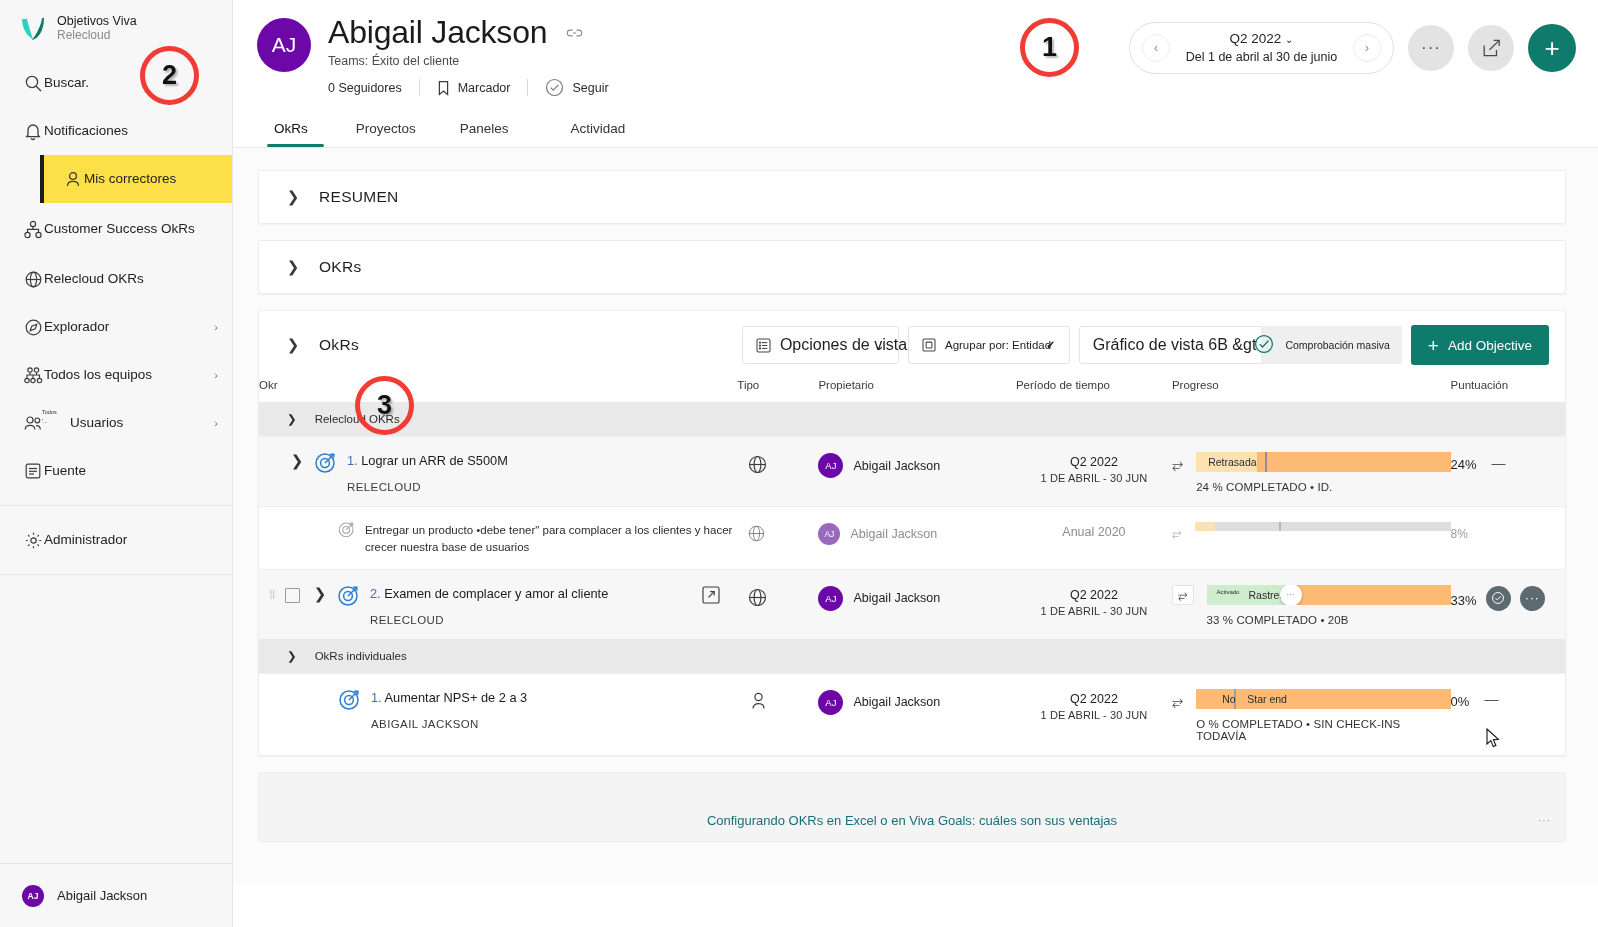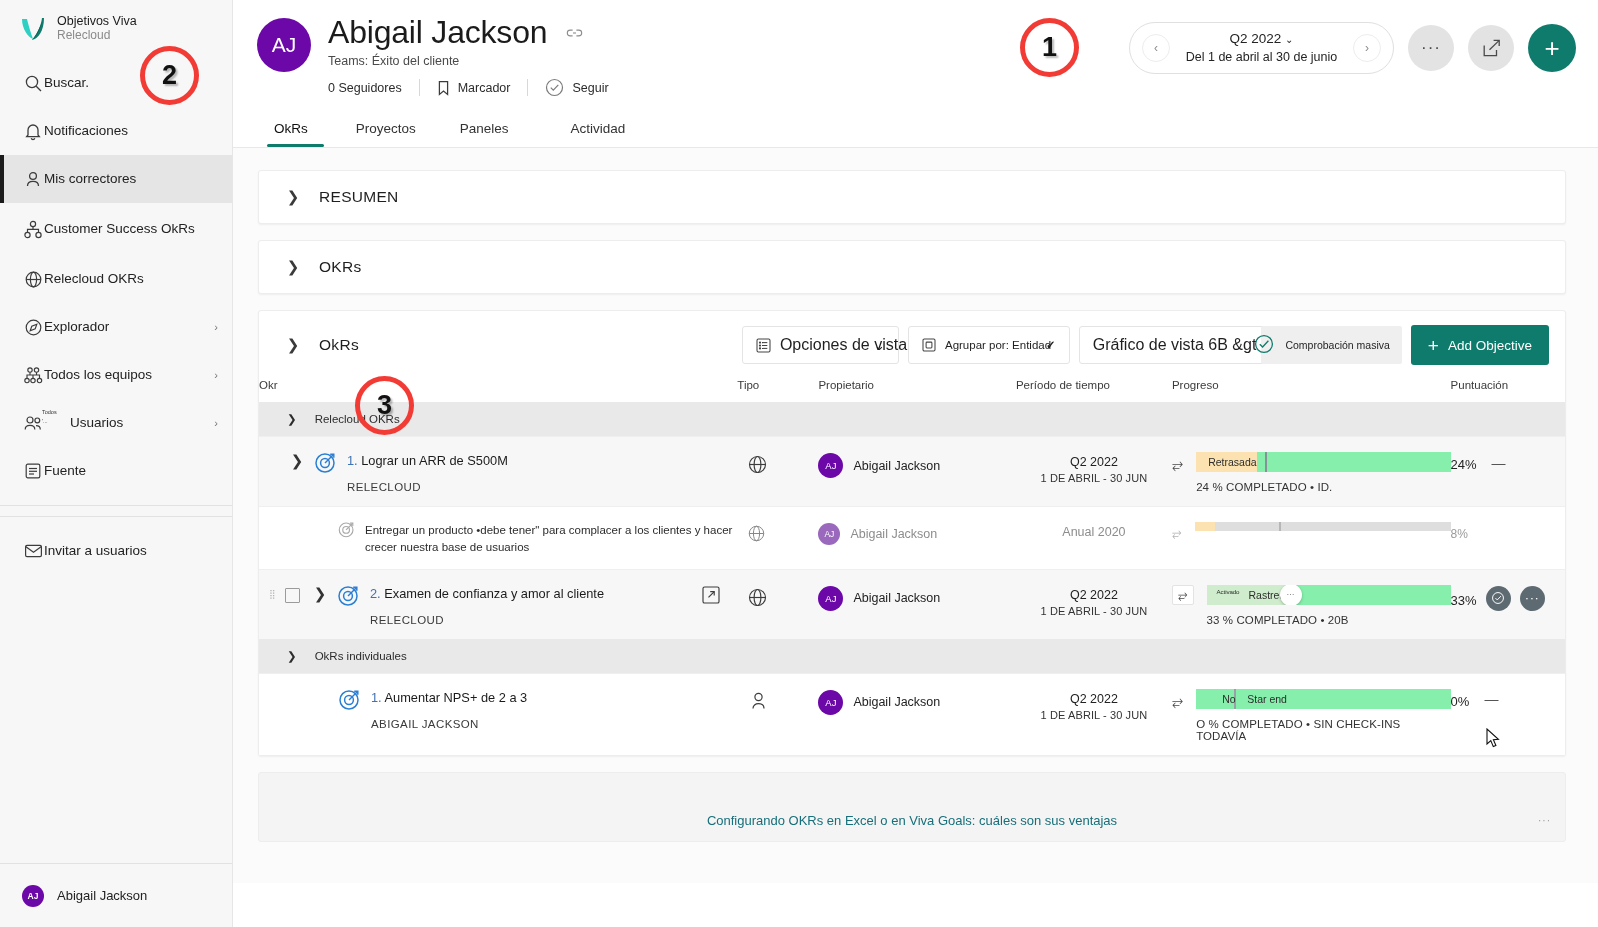--- a/index.html
+++ b/index.html
@@ -29,21 +29,21 @@
 
   .nav { margin-top:4px; }
   .nav-item {
     display:flex; align-items:center; 
     height:48px; padding-left:22px; padding-right:14px;
     color:#222; font-size:13.5px; position:relative; cursor:pointer;
   }
   .nav-item.two-line { height:52px; align-items:center; }
   .nav-item .ico { width:22px; height:22px; flex:none; display:flex; align-items:center; justify-content:center; color:#404040; }
   .nav-item .lbl { flex:1; line-height:1.25; }
-  .nav-item.active { background:#e5e5e5; }
+  .nav-item.active { background:#fde047;margin-left:40px; }
   .nav-item.active::before {
     content:""; position:absolute; left:0; top:0; bottom:0; width:4px; background:#1b1b1b;
   }
   .chev-r { color:#767676; font-size:11px; }
   .sep { height:1px; background:#e2e2e2; margin:10px 0; }
   .sidebar-footer {
     margin-top:auto; border-top:1px solid #e2e2e2;
     height:64px; display:flex; align-items:center; gap:13px; padding-left:22px;
   }
   .mini-av {
@@ -172,21 +172,21 @@
 
   .period-cell { text-align:center; padding-top:3px; line-height:1.45; }
   .p-main { font-size:12.5px; color:#222; }
   .p-sub { font-size:11px; color:#333; letter-spacing:.1px; }
   .p-main.faded { color:#8d8d8d; }
 
   .prog-wrap { display:flex; align-items:flex-start; gap:13px; padding-top:2px; }
   .arrow-ico { color:#4a4a4a; font-size:14px; padding-top:4px; }
   .bar-col { flex:1; }
   .bar {
-    height:20px; background:#86efac; position:relative; overflow:hidden; display:flex; align-items:center;
+    height:20px; background:#fdba74; position:relative; overflow:hidden; display:flex; align-items:center;
   }
   .bar.thin { height:9px; background:#dedede; }
   .bar-fill { position:absolute; left:0; top:0; bottom:0; }
   .bar-fill.amber { background:#fbe2b0; }
   .bar-fill.green { background:#cfeccd; }
   .bar-tick { position:absolute; top:0; bottom:0; width:2px; background:#8a9099; }
   .bar-tick.light { background:#b6b6b6; }
   .bar-label {
     position:relative; font-size:10.5px; color:#2d2d2d; padding-left:12px; z-index:2; white-space:nowrap;
   }
@@ -360,32 +360,32 @@
             <line x1="5" y1="6.5" x2="13" y2="6.5"></line>
               <line x1="5" y1="9.3" x2="13" y2="9.3"></line>
               <line x1="5" y1="12" x2="10" y2="12"></line>
           </svg>
         </span>
         <span class="lbl">Fuente</span>
       </div>
 
       <div class="sep"></div>
 
+      <div class="nav-item">
+        <span class="ico">
+          <svg width="19" height="19" viewBox="0 0 19 19" fill="none" stroke="#3c3c3c" stroke-width="1.2">
+            <circle cx="9.5" cy="9.5" r="2.7"></circle>
+            <path d="M9.5 1.8v2M9.5 15.2v2M1.8 9.5h2M15.2 9.5h2M4.1 4.1l1.4 1.4M13.5 13.5l1.4 1.4M14.9 4.1l-1.4 1.4M5.5 13.5l-1.4 1.4"></path>
+          </svg>
+        </span>
+        <span class="lbl">Administrador</span>
+      </div>
 
       <div class="sep"></div>
 
-      <div class="nav-item">
-        <span class="ico">
-          <svg width="19" height="16" viewBox="0 0 19 16" fill="none" stroke="#3c3c3c" stroke-width="1.2">
-            <rect x="1.6" y="2.4" width="15.8" height="11.2" rx="1.4"></rect>
-              <path d="M1.6 3.6 9.5 9.2 17.4 3.6"></path>
-          </svg>
-        </span>
-        <span class="lbl">Invitar a usuarios</span>
-      </div>
     </nav>
 
     <div class="sidebar-footer">
       <span class="mini-av">AJ</span>
       <span style="font-size:13px;color:#222">Abigail Jackson</span>
     </div>
   </aside>
 
   <section class="main">
 
@@ -701,21 +701,21 @@
                     <svg width="25" height="25" viewBox="0 0 25 25" fill="none" stroke="#2a7fd4" stroke-width="1.5">
                       <circle cx="12" cy="13" r="9"></circle>
                         <circle cx="12" cy="13" r="4.4"></circle>
                       <path d="M12 13 20.5 4.5"></path>
                         <path d="M17.2 4.2h3.6v3.6"></path>
                     </svg>
                   </span>
                   <span class="okr-texts">
                     <div class="okr-title">
                       <span class="okr-num">2.</span>
-                      <span>Examen de confianza y amor al cliente</span>
+                      <span>Examen de complacer y amor al cliente</span>
                     </div>
                     <div class="okr-sub">RELECLOUD</div>
                   </span>
                   <span style="margin-left:auto;padding:2px 16px 0 0">
                     <svg width="20" height="20" viewBox="0 0 20 20" fill="none" stroke="#3c3c3c" stroke-width="1.15">
                       <rect x="2" y="2" width="16" height="16" rx="1.6"></rect>
                         <path d="M7.5 12.4 13.2 6.7"></path>
                         <path d="M9.2 6.6h4v4"></path>
                     </svg>
                   </span>

